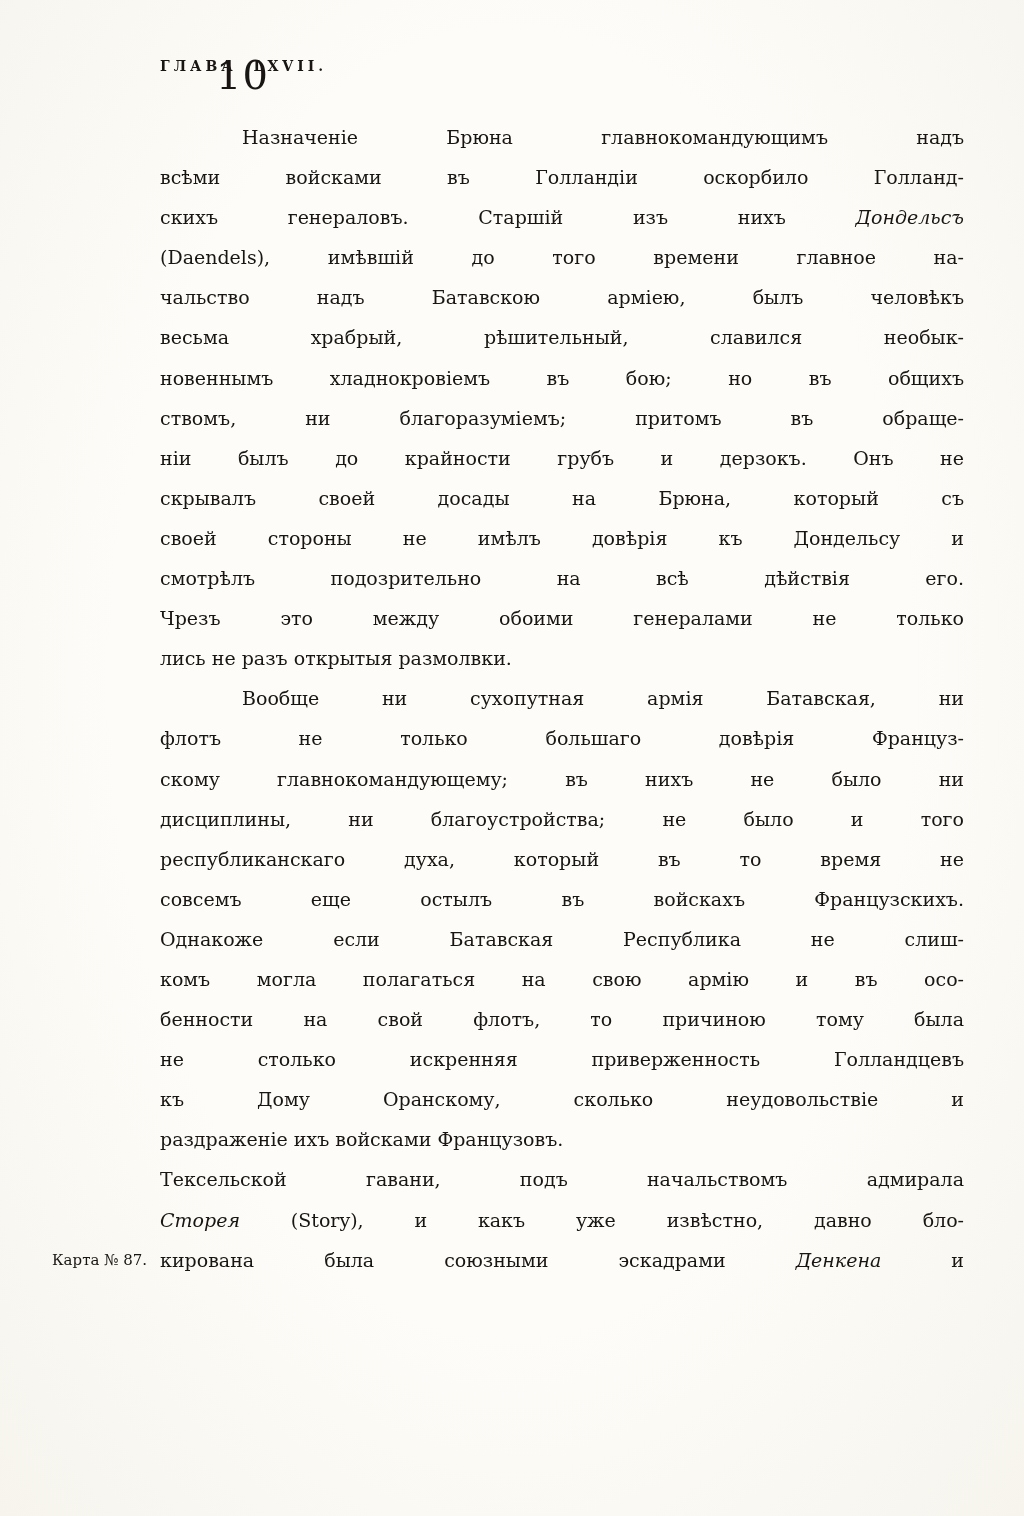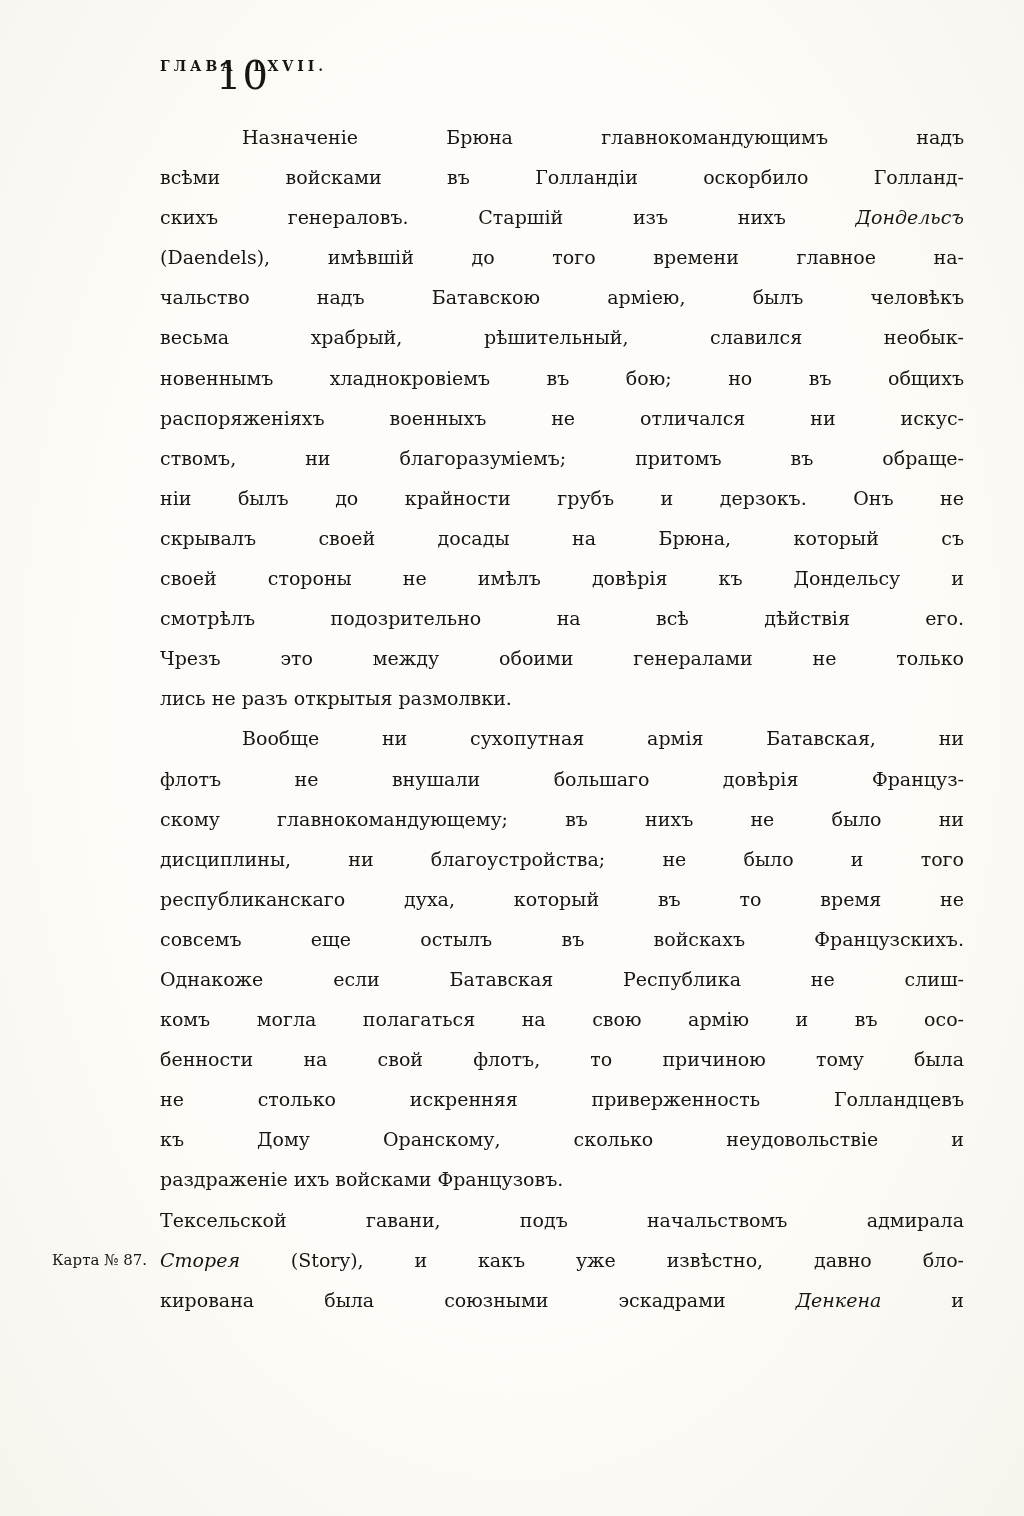--- a/index.html
+++ b/index.html
@@ -67,30 +67,29 @@
   <div class="chapter-header">ГЛАВА LXVII.</div>
   <div class="margin-note">Карта № 87.</div>
   <div class="text-block" id="text-block">
       <div class="line indent"><span class="rm">Назначеніе Брюна главнокомандующимъ надъ</span></div>
       <div class="line"><span class="rm">всѣми войсками въ Голландіи оскорбило Голланд-</span></div>
       <div class="line"><span class="rm">скихъ генераловъ. Старшій изъ нихъ </span><span class="it">Дондельсъ</span></div>
       <div class="line"><span class="rm">(Daendels), имѣвшій до того времени главное на-</span></div>
       <div class="line"><span class="rm">чальство надъ Батавскою арміею, былъ человѣкъ</span></div>
       <div class="line"><span class="rm">весьма храбрый, рѣшительный, славился необык-</span></div>
       <div class="line"><span class="rm">новеннымъ хладнокровіемъ въ бою; но въ общихъ</span></div>
-      <div class="line"><span class="rm">распоряженіяхъ военныхъ не отличался ни искус-</span></div>
       <div class="line"><span class="rm">ствомъ, ни благоразуміемъ; притомъ въ обраще-</span></div>
       <div class="line"><span class="rm">ніи былъ до крайности грубъ и дерзокъ. Онъ не</span></div>
       <div class="line"><span class="rm">скрывалъ своей досады на Брюна, который съ</span></div>
       <div class="line"><span class="rm">своей стороны не имѣлъ довѣрія къ Дондельсу и</span></div>
       <div class="line"><span class="rm">смотрѣлъ подозрительно на всѣ дѣйствія его.</span></div>
       <div class="line"><span class="rm">Чрезъ это между обоими генералами не только</span></div>
       <div class="line last"><span class="rm">лись не разъ открытыя размолвки.</span></div>
       <div class="line indent"><span class="rm">Вообще ни сухопутная армія Батавская, ни</span></div>
-      <div class="line"><span class="rm">флотъ не внушали большаго довѣрія Француз-</span></div>
+      <div class="line"><span class="rm">флотъ не только большаго довѣрія Француз-</span></div>
       <div class="line"><span class="rm">скому главнокомандующему; въ нихъ не было ни</span></div>
       <div class="line"><span class="rm">дисциплины, ни благоустройства; не было и того</span></div>
       <div class="line"><span class="rm">республиканскаго духа, который въ то время не</span></div>
       <div class="line"><span class="rm">совсемъ еще остылъ въ войскахъ Французскихъ.</span></div>
       <div class="line"><span class="rm">Однакоже если Батавская Республика не слиш-</span></div>
       <div class="line"><span class="rm">комъ могла полагаться на свою армію и въ осо-</span></div>
       <div class="line"><span class="rm">бенности на свой флотъ, то причиною тому была</span></div>
       <div class="line"><span class="rm">не столько искренняя приверженность Голландцевъ</span></div>
       <div class="line"><span class="rm">къ Дому Оранскому, сколько неудовольствіе и</span></div>
       <div class="line last"><span class="rm">раздраженіе ихъ войсками Французовъ.</span></div>

